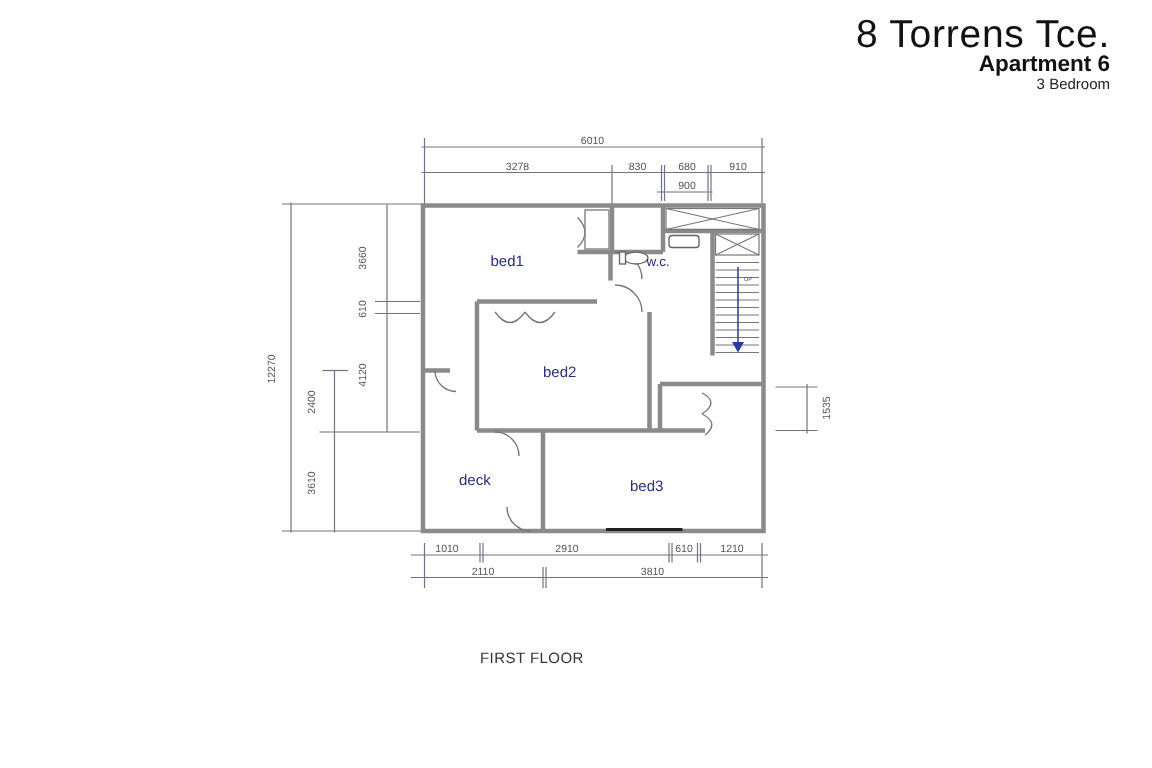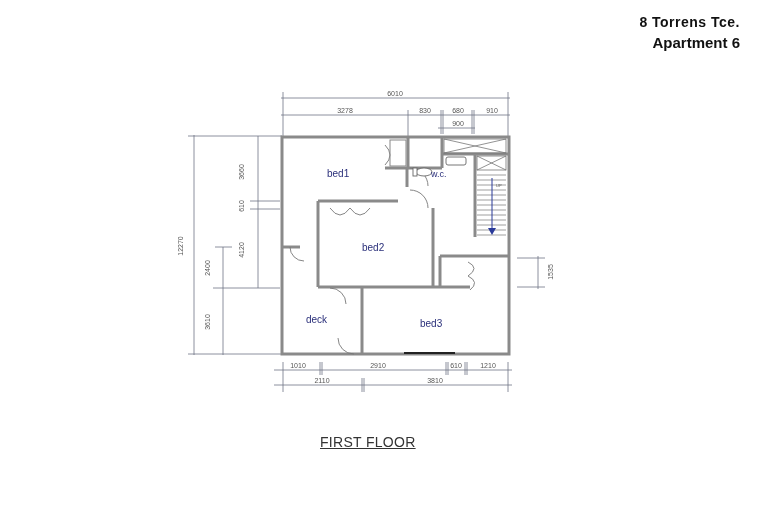--- a/index.html
+++ b/index.html
@@ -1,31 +1,32 @@
 <!DOCTYPE html>
 <html><head>
 <meta charset="utf-8">
 <style>
   html, body { margin: 0; padding: 0; background: #ffffff; }
   body { width: 768px; height: 512px; position: relative; overflow: hidden; font-family: "Liberation Sans", sans-serif; }
   .title-block { position: absolute; right: 28px; top: 10px; text-align: right; color: #111; }
-  .t-main { font-size: 14px; font-weight: bold; letter-spacing: 0.5px; line-height: 24px; }
+  .t-main { font-size: 26px; font-weight: normal; letter-spacing: 0.5px; line-height: 24px; }
   .t-sub { font-size: 15px; font-weight: bold; line-height: 17px; }
   .t-small { font-size: 10px; line-height: 11px; color: #222; }
-  .floor-label { position: absolute; left: 320px; top: 434px; font-size: 14px; color: #333; letter-spacing: 0.3px; text-decoration: underline; }
+  .floor-label { position: absolute; left: 320px; top: 434px; font-size: 10px; color: #333; letter-spacing: 0.3px; }
   svg { position: absolute; left: 0; top: 0; }
   .dim { font-family: "Liberation Sans", sans-serif; font-size: 7px; fill: #555; }
   .room { font-family: "Liberation Sans", sans-serif; font-size: 10px; fill: #2a2f7a; }
 </style>
 </head>
 <body>
 
 <div class="title-block">
   <div class="t-main">8 Torrens Tce.</div>
   <div class="t-sub">Apartment 6</div>
+  <div class="t-small">3 Bedroom</div>
 </div>
 
 <svg width="768" height="512" viewBox="0 0 768 512">
 
   <g stroke="#6f7385" stroke-width="0.8" fill="none">
     <line x1="281" y1="98" x2="510" y2="98"></line>
     <line x1="281" y1="115" x2="510" y2="115"></line>
     <line x1="438" y1="128" x2="475" y2="128"></line>
     <line x1="283" y1="92" x2="283" y2="136"></line>
     <line x1="508" y1="92" x2="508" y2="136"></line>

